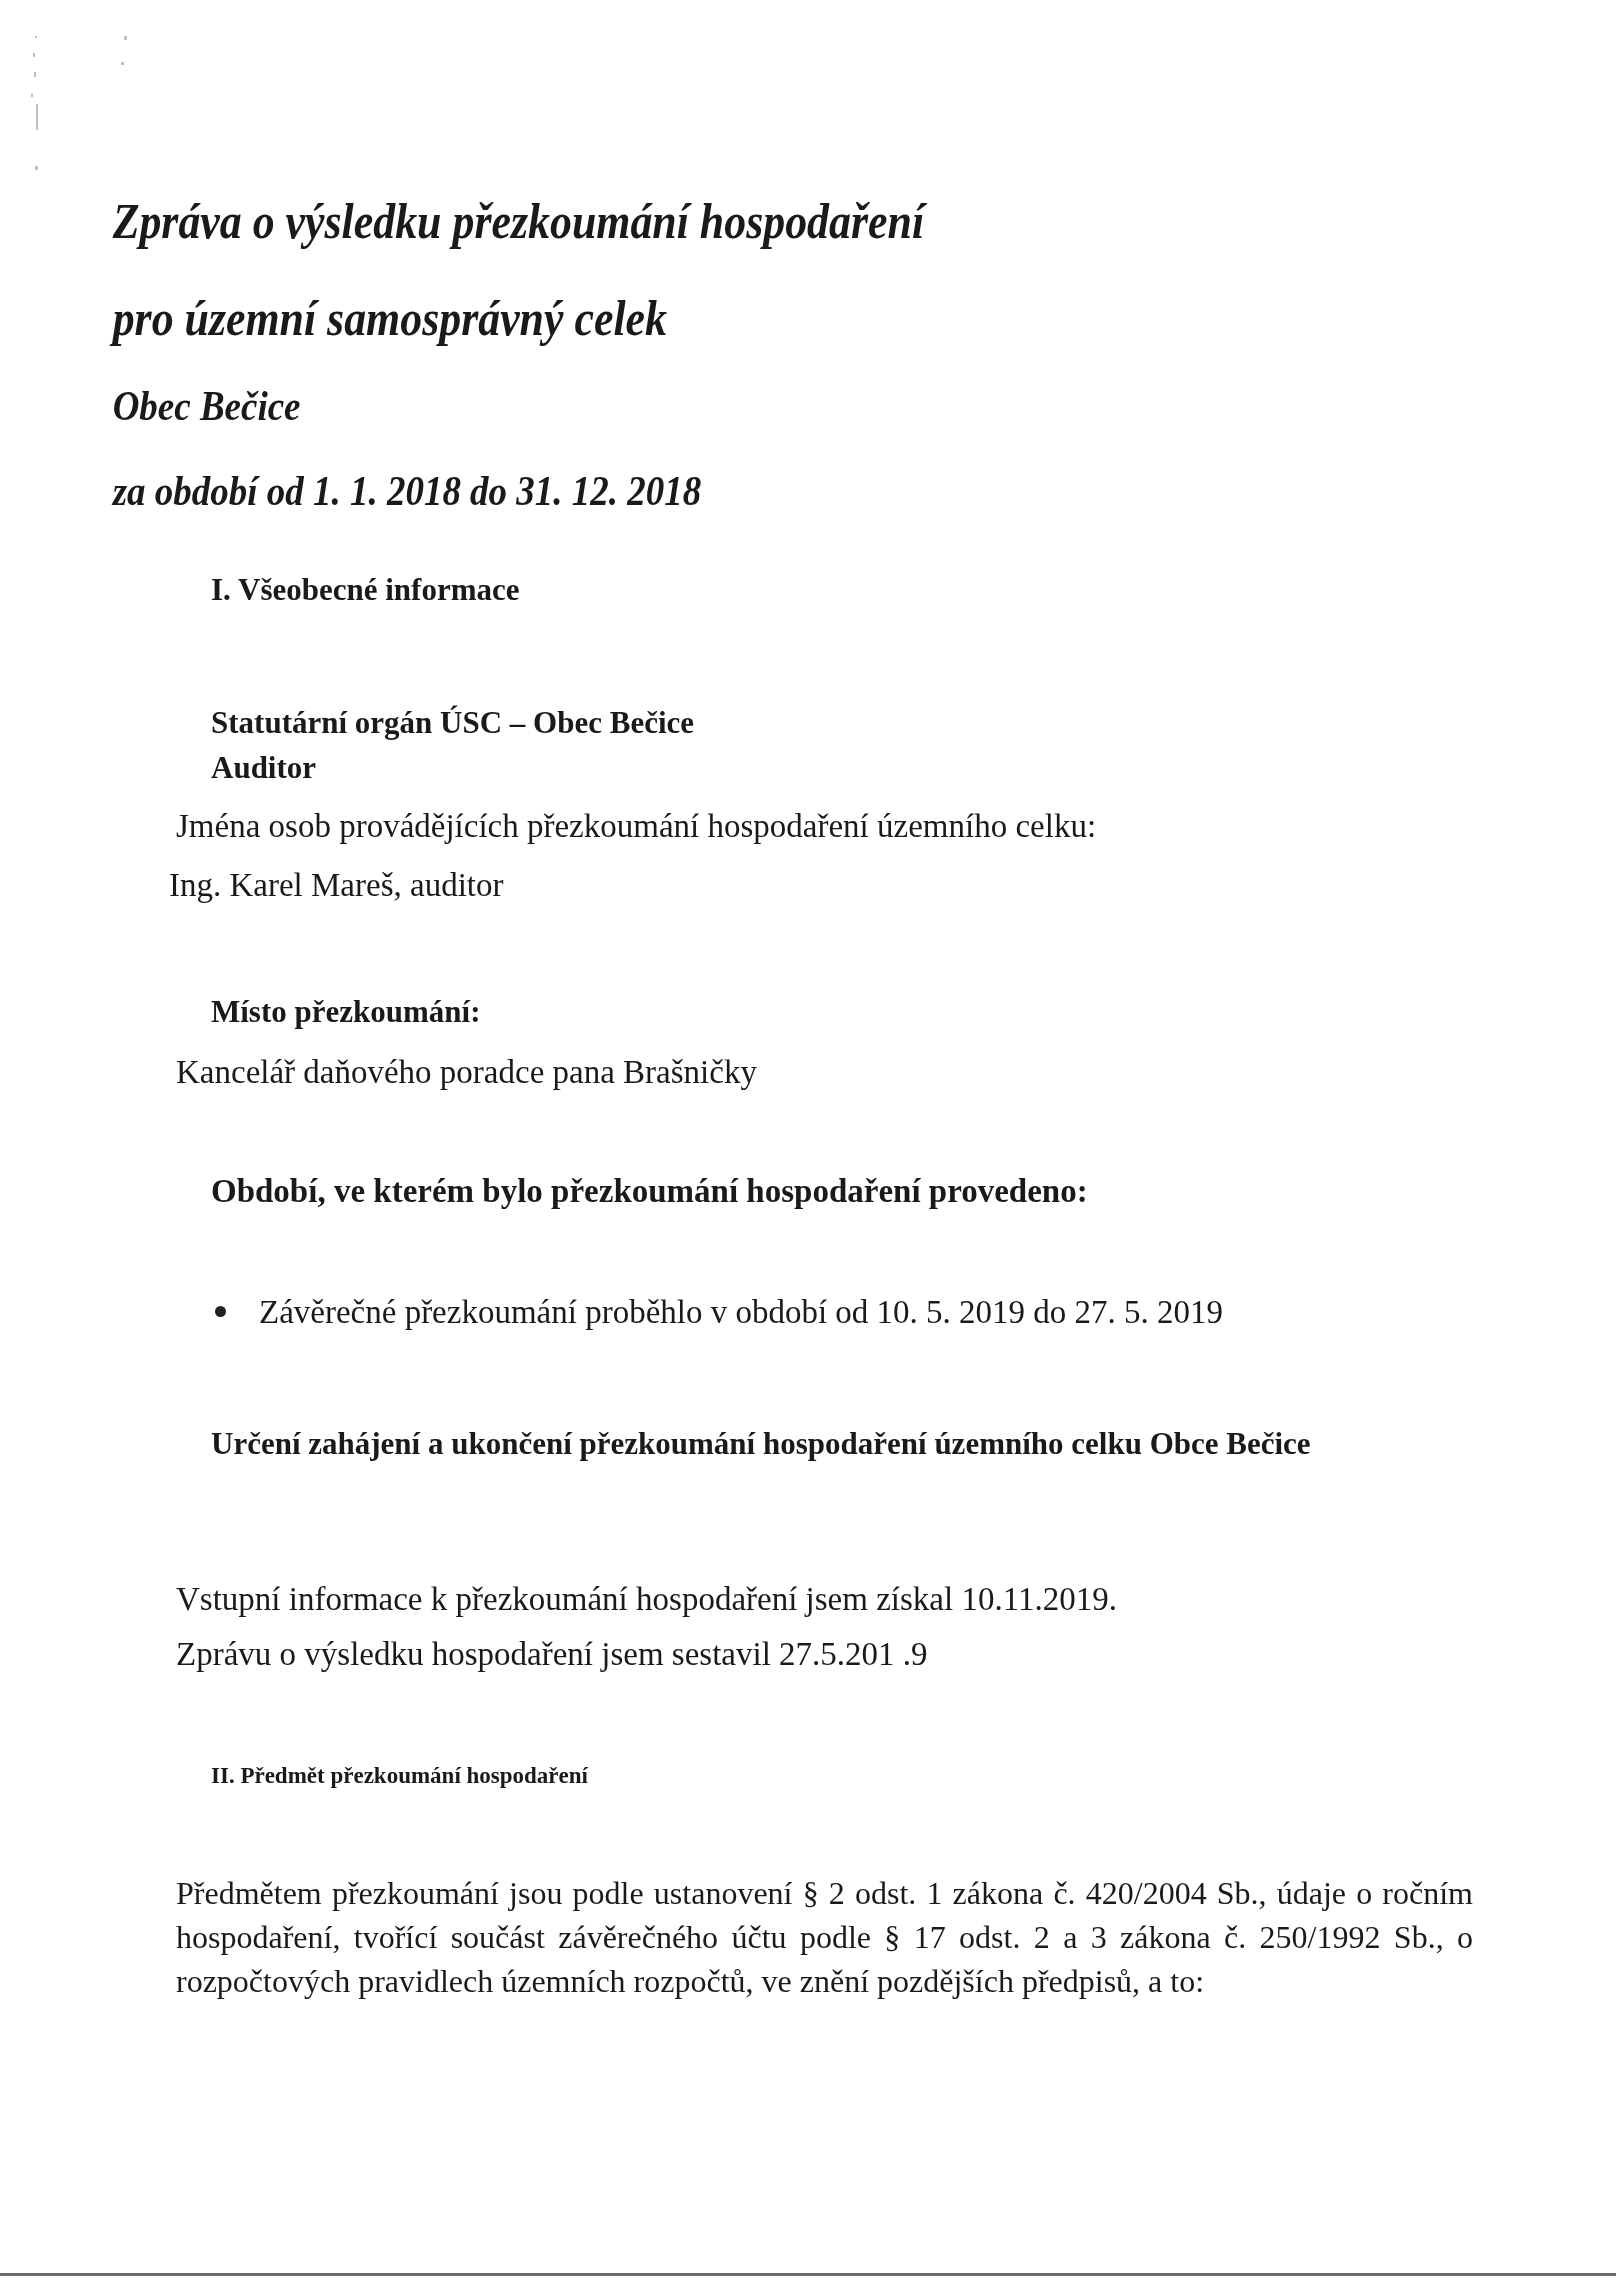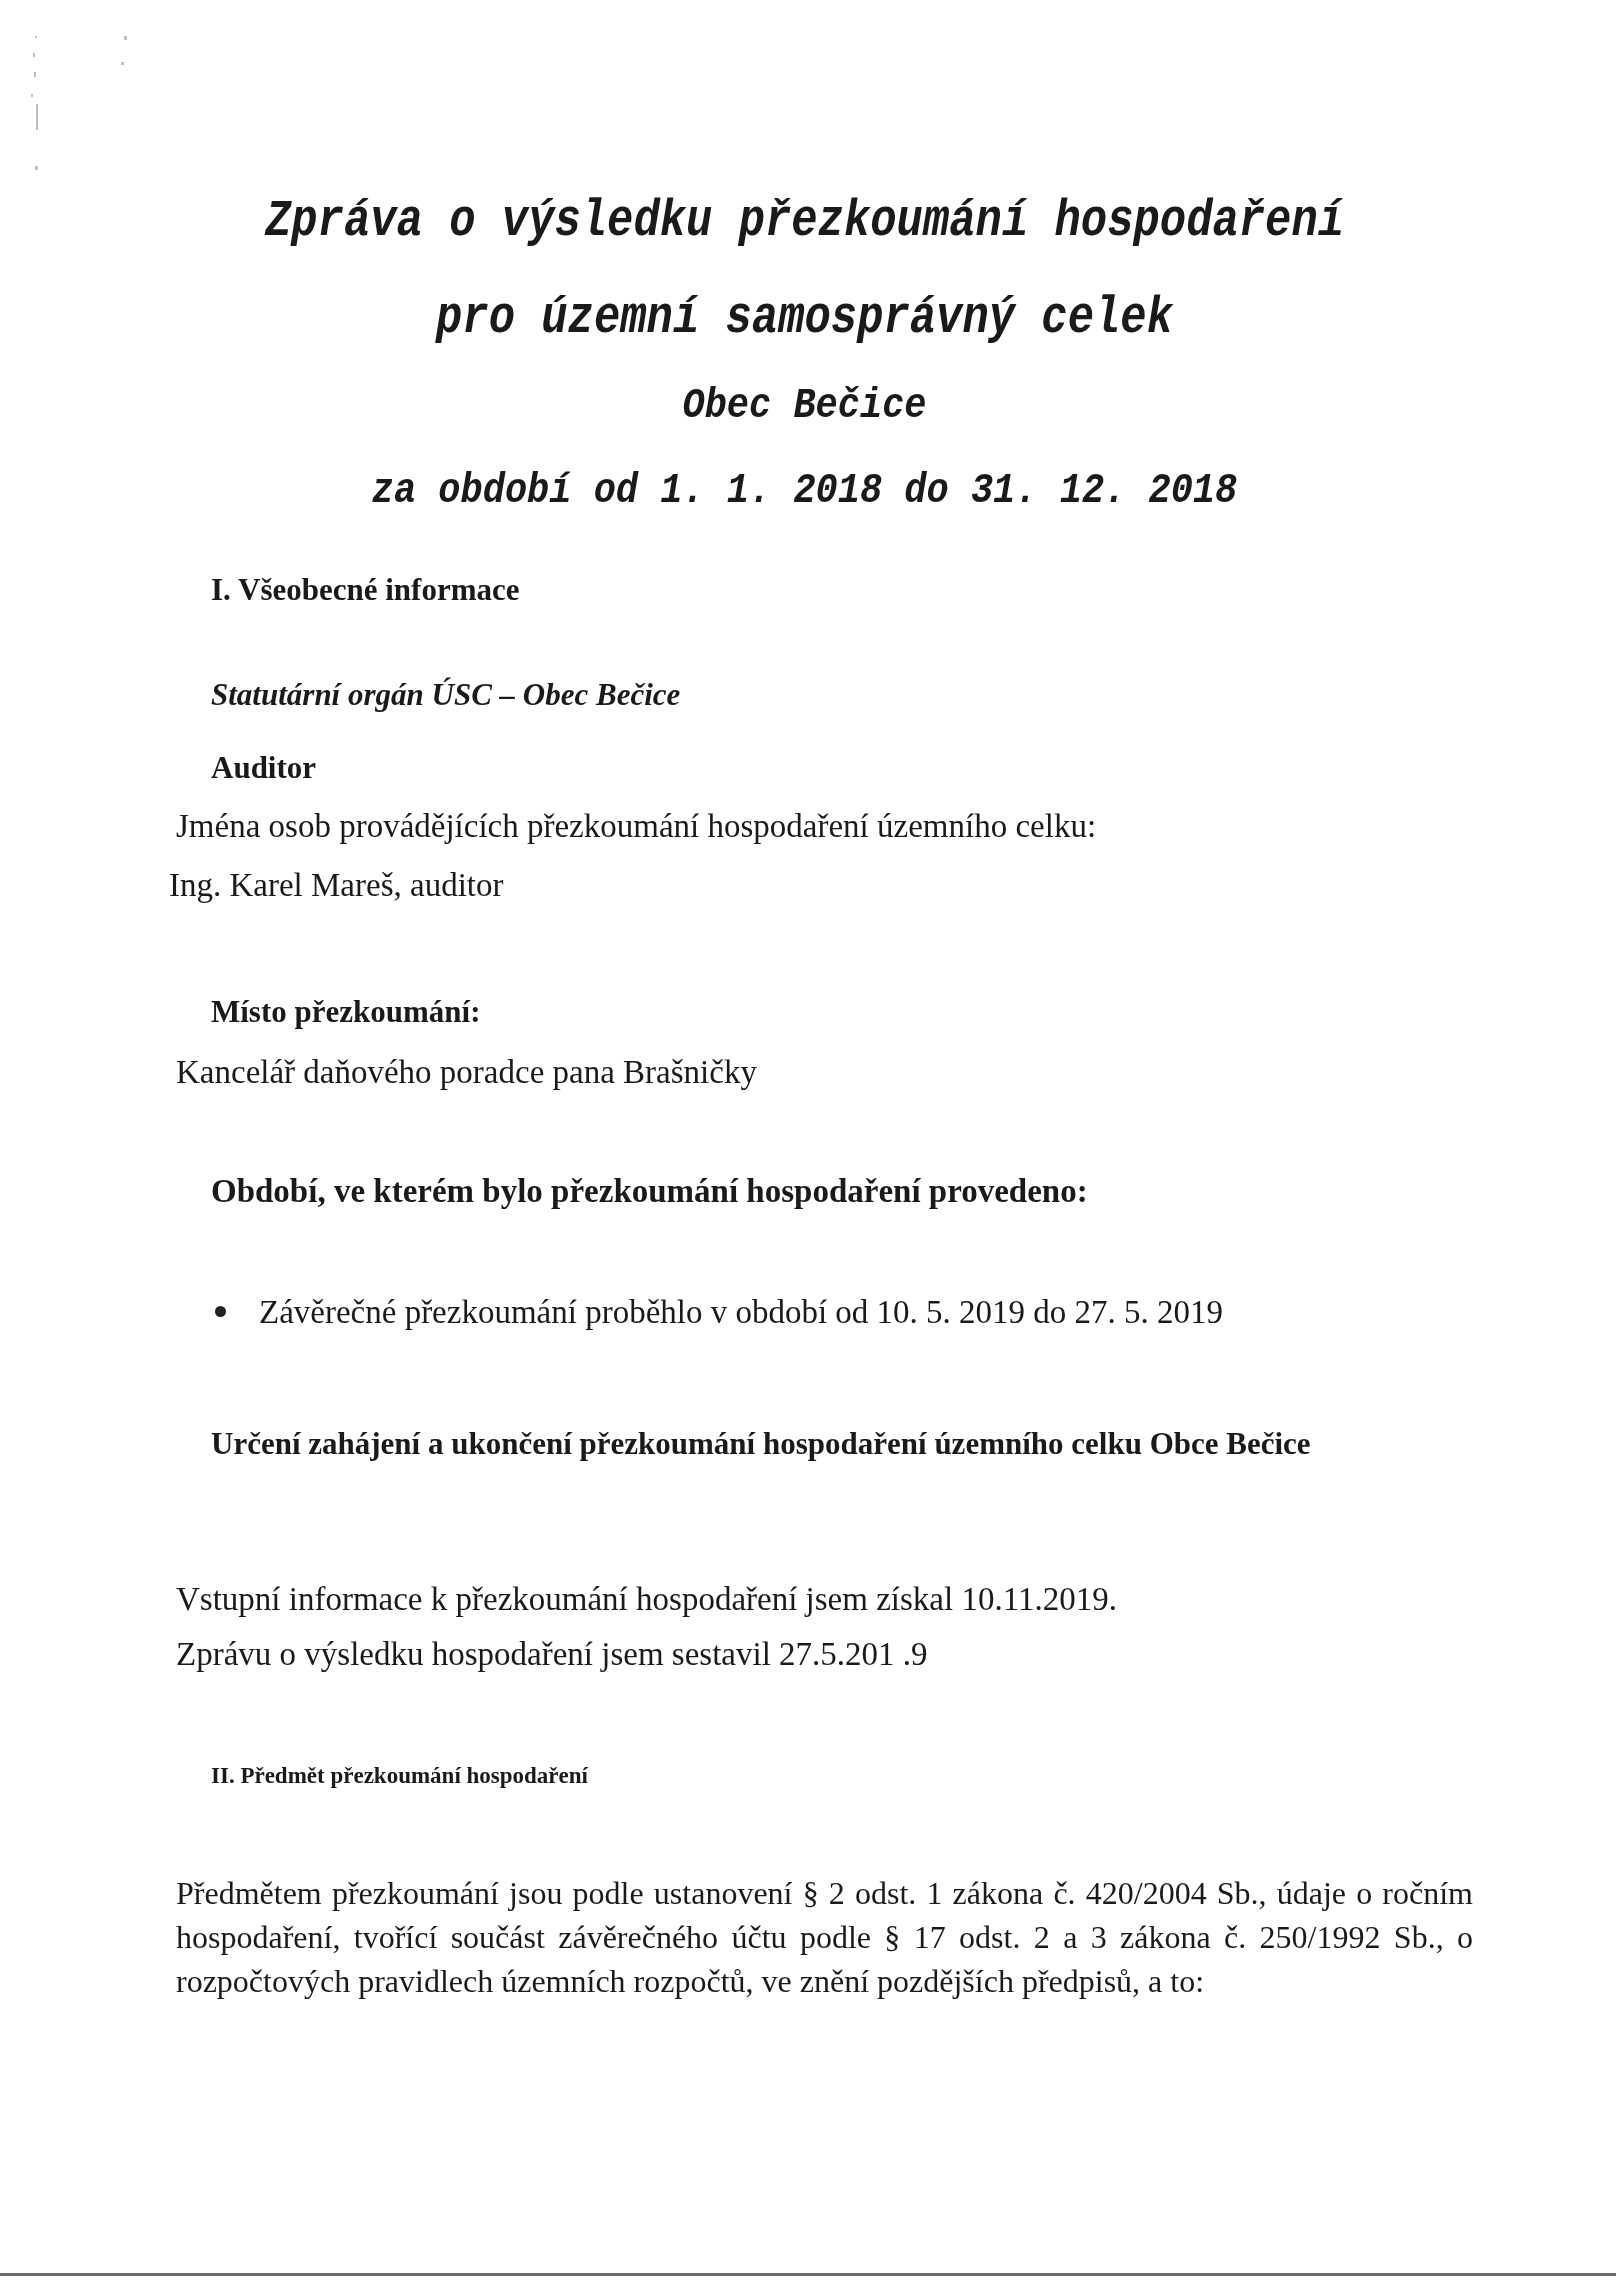--- a/index.html
+++ b/index.html
@@ -1,30 +1,30 @@
 <!DOCTYPE html>
 <html style="font-size:10.4px"><head>
 <meta charset="utf-8">
 <style>
   html, body { margin: 0; padding: 0; background: #ffffff; }
   body { width: 1617px; height: 2284px; position: relative; overflow: hidden;
          font-family: "Liberation Serif", "DejaVu Serif", serif; color: #1a1a1a; }
   .page { position: absolute; inset: 0; }
-  .title-block { position: absolute; left: 0; right: 8px; top: 196px; text-align: center;
-                 font-style: italic; font-weight: bold; font-family: Liberation Mono, monospace; }
+  .title-block { position: absolute; left: 0; right: 8px; top: 196px; 
+                 font-style: italic; font-weight: bold; }
   .title-line { display: block; font-size: 51px; line-height: 1; transform: scaleX(0.86); transform-origin: center; }
   .t1 { margin-top: 0; }
   .t2 { margin-top: 46px; }
   .t3 { margin-top: 40px; font-size: 43px; }
   .t4 { margin-top: 42px; font-size: 43px; }
   .abs { position: absolute; left: 176px; white-space: nowrap; }
   .h { font-weight: bold; font-size: 31px; margin-left: 35px; }
   .p { font-size: 33px; }
   .sec1 { top: 572px; font-size: 31px; }
-  .statutory { top: 677px; font-style: italic; }
+  .statutory { top: 705px; }
   .auditor { top: 750px; }
   .names-lbl { top: 808px; }
   .names-val { top: 867px; left: 169px; }
   .place-lbl { top: 994px; }
   .place-val { top: 1054px; }
   .period-lbl { top: 1173px; font-size: 33px; }
   .bullet-row { position: absolute; top: 1294px; left: 215px; white-space: nowrap; font-size: 33px; }
   .bullet { display: inline-block; width: 11px; height: 11px; border-radius: 50%; background: #222;
             vertical-align: middle; margin-right: 33px; position: relative; top: -3.9px; }
   .determ { top: 1422px; font-size: 31px; white-space: normal; width: 1291px; line-height: 43px; }

